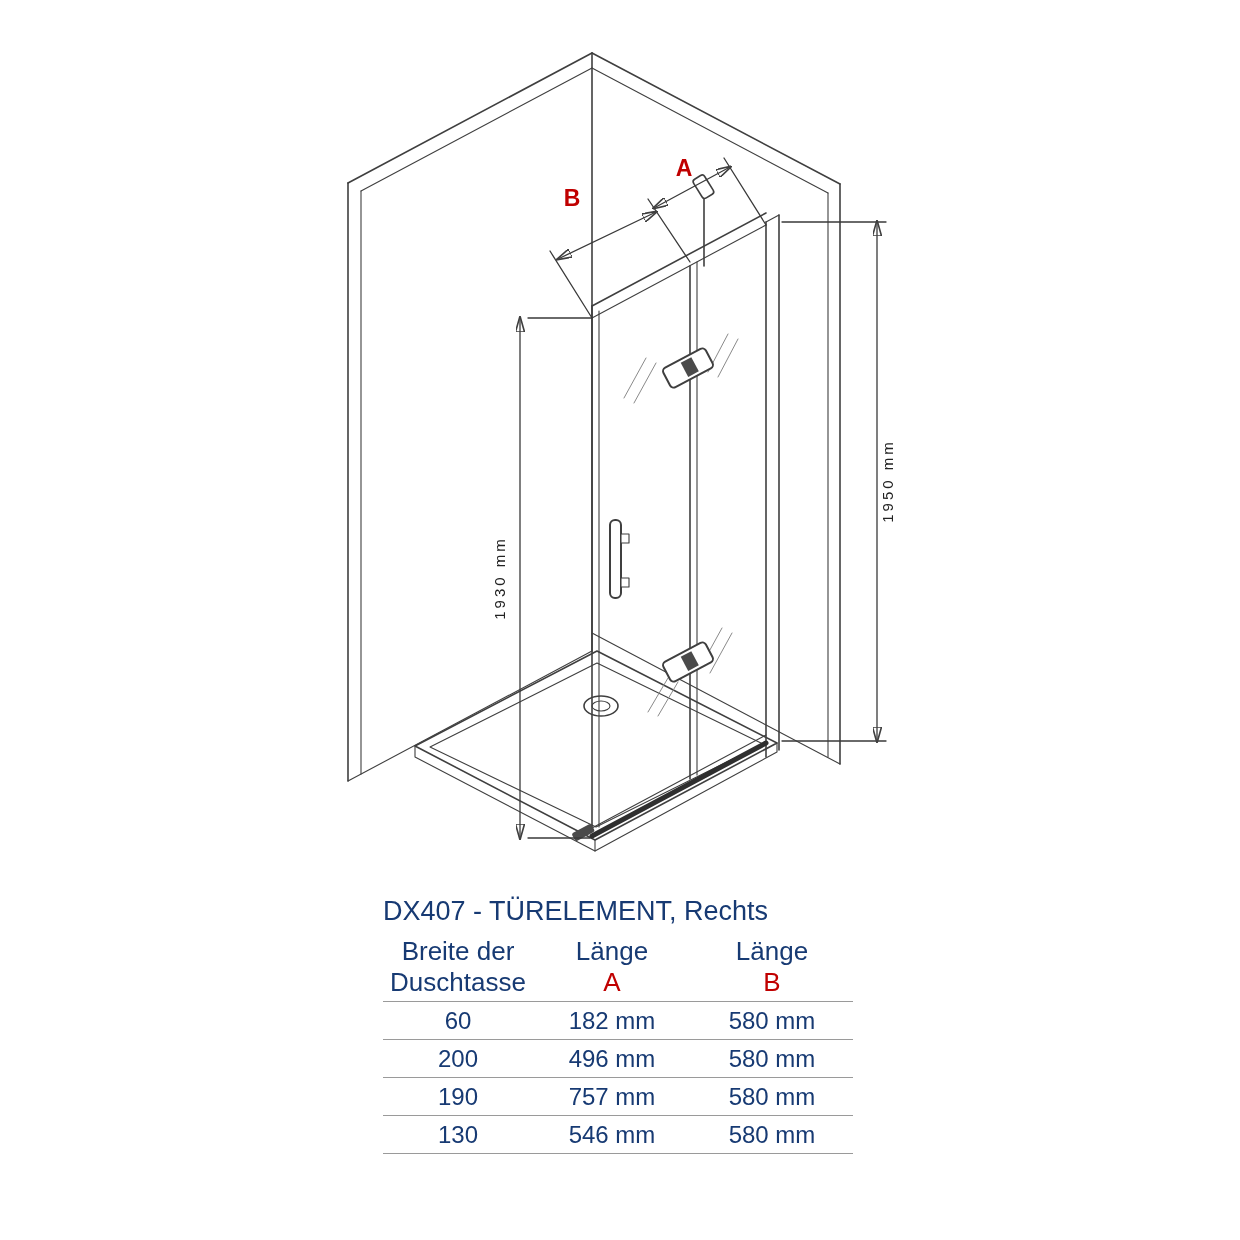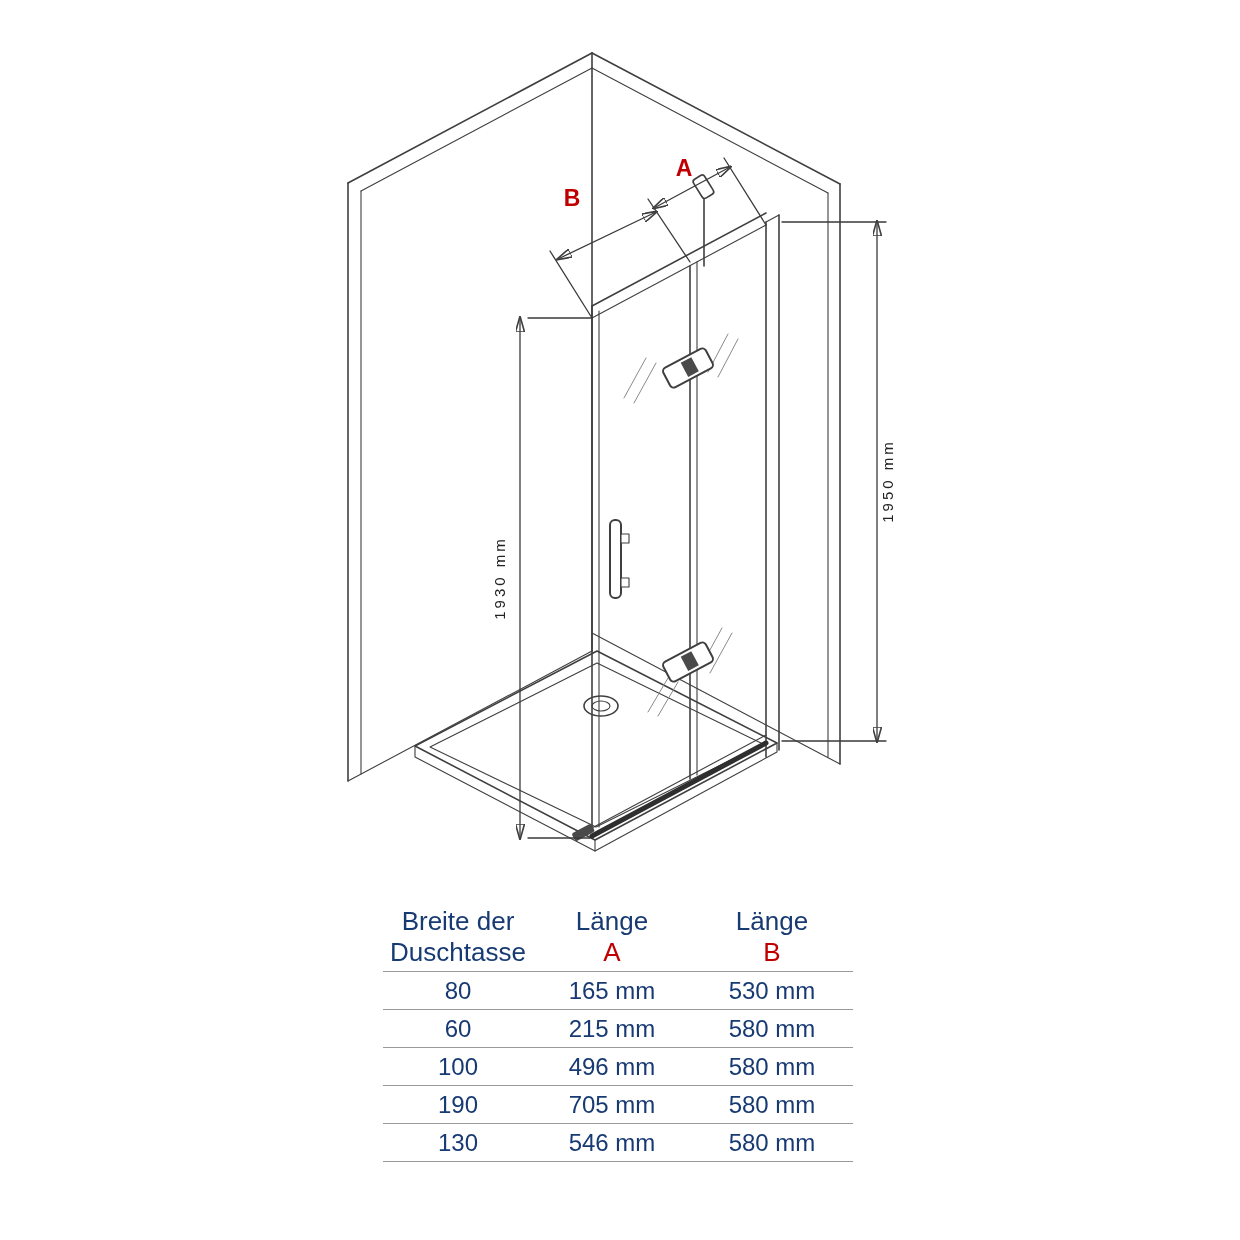--- a/index.html
+++ b/index.html
@@ -149,54 +149,50 @@
   </g>
 
   <g class="dim">
     <path d="M592,318 L550,251" class="ext"></path>
     <path d="M558,259 L656,212" marker-start="url(#arrS)" marker-end="url(#arrE)"></path>
     <text class="dim-letter" x="572" y="206">B</text>
   </g>
 </svg>
 
 <div class="spec">
+  <div class="title">DX407 - TÜRELEMENT, Rechts</div>
 
   <div class="thead">
     <div class="cell">
       <div>Breite der</div>
       <div>Duschtasse</div>
     </div>
     <div class="cell">
       <div>Länge</div>
       <div class="red">A</div>
     </div>
     <div class="cell">
       <div>Länge</div>
       <div class="red">B</div>
     </div>
   </div>
 
   <div class="trow">
-    <div class="cell">80</div>
-    <div class="cell">165 mm</div>
-    <div class="cell">530 mm</div>
-  </div>
-  <div class="trow">
     <div class="cell">60</div>
-    <div class="cell">215 mm</div>
+    <div class="cell">182 mm</div>
     <div class="cell">580 mm</div>
   </div>
   <div class="trow">
-    <div class="cell">100</div>
+    <div class="cell">200</div>
     <div class="cell">496 mm</div>
     <div class="cell">580 mm</div>
   </div>
   <div class="trow">
     <div class="cell">190</div>
-    <div class="cell">705 mm</div>
+    <div class="cell">757 mm</div>
     <div class="cell">580 mm</div>
   </div>
   <div class="trow">
     <div class="cell">130</div>
     <div class="cell">546 mm</div>
     <div class="cell">580 mm</div>
   </div>
 </div>
 
 </body></html>

